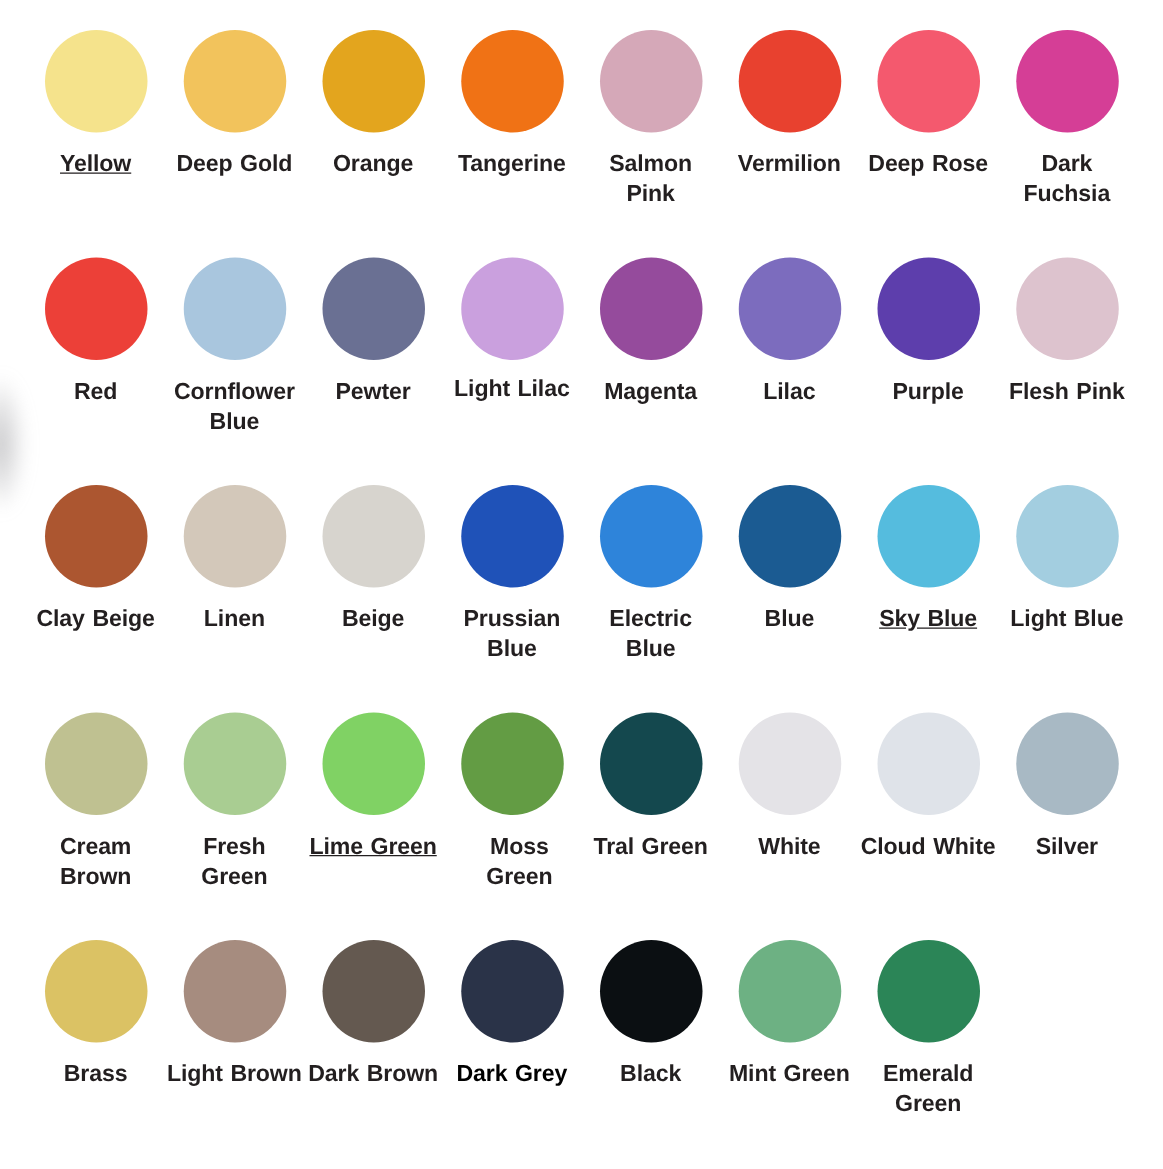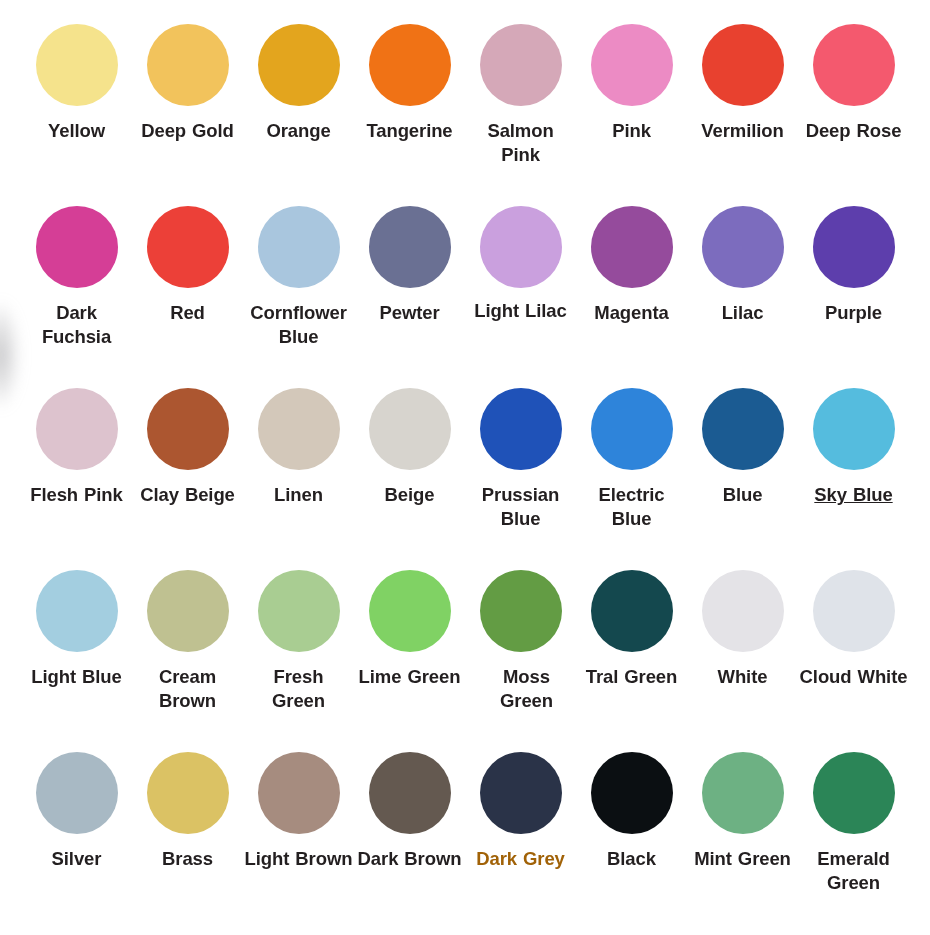--- a/index.html
+++ b/index.html
@@ -71,43 +71,39 @@
   }
 </style>
 </head>
 <body style="background-color: rgb(255, 255, 255);">
 
 <div id="edge-artifact"></div>
 
 <div id="palette-grid">
     <div class="swatch-cell">
       <div class="swatch-dot" style="background-color: rgb(245, 227, 140);"></div>
-      <div class="swatch-label" style="color: rgb(35, 31, 32);">Yellow</div>
+      <div class="swatch-label" style="color: rgb(35, 31, 32); text-decoration: underline;">Yellow</div>
     </div>
     <div class="swatch-cell">
       <div class="swatch-dot" style="background-color: rgb(242, 195, 92);"></div>
       <div class="swatch-label" style="color: rgb(35, 31, 32);">Deep Gold</div>
     </div>
     <div class="swatch-cell">
       <div class="swatch-dot" style="background-color: rgb(227, 165, 30);"></div>
       <div class="swatch-label" style="color: rgb(35, 31, 32);">Orange</div>
     </div>
     <div class="swatch-cell">
       <div class="swatch-dot" style="background-color: rgb(240, 114, 21);"></div>
       <div class="swatch-label" style="color: rgb(35, 31, 32);">Tangerine</div>
     </div>
     <div class="swatch-cell">
       <div class="swatch-dot" style="background-color: rgb(213, 168, 184);"></div>
       <div class="swatch-label" style="color: rgb(35, 31, 32);">Salmon Pink</div>
     </div>
     <div class="swatch-cell">
-      <div class="swatch-dot" style="background-color: rgb(236, 139, 196);"></div>
-      <div class="swatch-label" style="color: rgb(35, 31, 32);">Pink</div>
-    </div>
-    <div class="swatch-cell">
       <div class="swatch-dot" style="background-color: rgb(232, 65, 47);"></div>
       <div class="swatch-label" style="color: rgb(35, 31, 32);">Vermilion</div>
     </div>
     <div class="swatch-cell">
       <div class="swatch-dot" style="background-color: rgb(244, 89, 110);"></div>
       <div class="swatch-label" style="color: rgb(35, 31, 32);">Deep Rose</div>
     </div>
     <div class="swatch-cell">
       <div class="swatch-dot" style="background-color: rgb(213, 62, 150);"></div>
       <div class="swatch-label" style="color: rgb(35, 31, 32);">Dark Fuchsia</div>
@@ -179,21 +175,21 @@
     <div class="swatch-cell">
       <div class="swatch-dot" style="background-color: rgb(191, 193, 145);"></div>
       <div class="swatch-label" style="color: rgb(35, 31, 32);">Cream Brown</div>
     </div>
     <div class="swatch-cell">
       <div class="swatch-dot" style="background-color: rgb(169, 205, 146);"></div>
       <div class="swatch-label" style="color: rgb(35, 31, 32);">Fresh Green</div>
     </div>
     <div class="swatch-cell">
       <div class="swatch-dot" style="background-color: rgb(128, 210, 100);"></div>
-      <div class="swatch-label" style="color: rgb(35, 31, 32);">Lime Green</div>
+      <div class="swatch-label" style="color: rgb(35, 31, 32); text-decoration: underline;">Lime Green</div>
     </div>
     <div class="swatch-cell">
       <div class="swatch-dot" style="background-color: rgb(99, 156, 68);"></div>
       <div class="swatch-label" style="color: rgb(35, 31, 32); margin-left: 12px;">Moss Green</div>
     </div>
     <div class="swatch-cell">
       <div class="swatch-dot" style="background-color: rgb(20, 72, 78);"></div>
       <div class="swatch-label" style="color: rgb(35, 31, 32);">Tral Green</div>
     </div>
     <div class="swatch-cell">
@@ -215,21 +211,21 @@
     <div class="swatch-cell">
       <div class="swatch-dot" style="background-color: rgb(166, 140, 127);"></div>
       <div class="swatch-label" style="color: rgb(35, 31, 32);">Light Brown</div>
     </div>
     <div class="swatch-cell">
       <div class="swatch-dot" style="background-color: rgb(100, 89, 80);"></div>
       <div class="swatch-label" style="color: rgb(35, 31, 32);">Dark Brown</div>
     </div>
     <div class="swatch-cell">
       <div class="swatch-dot" style="background-color: rgb(42, 51, 72);"></div>
-      <div class="swatch-label" style="color: #a16207;">Dark Grey</div>
+      <div class="swatch-label" style="color: #000000;">Dark Grey</div>
     </div>
     <div class="swatch-cell">
       <div class="swatch-dot" style="background-color: rgb(11, 15, 18);"></div>
       <div class="swatch-label" style="color: rgb(35, 31, 32);">Black</div>
     </div>
     <div class="swatch-cell">
       <div class="swatch-dot" style="background-color: rgb(109, 177, 131);"></div>
       <div class="swatch-label" style="color: rgb(35, 31, 32);">Mint Green</div>
     </div>
     <div class="swatch-cell">

